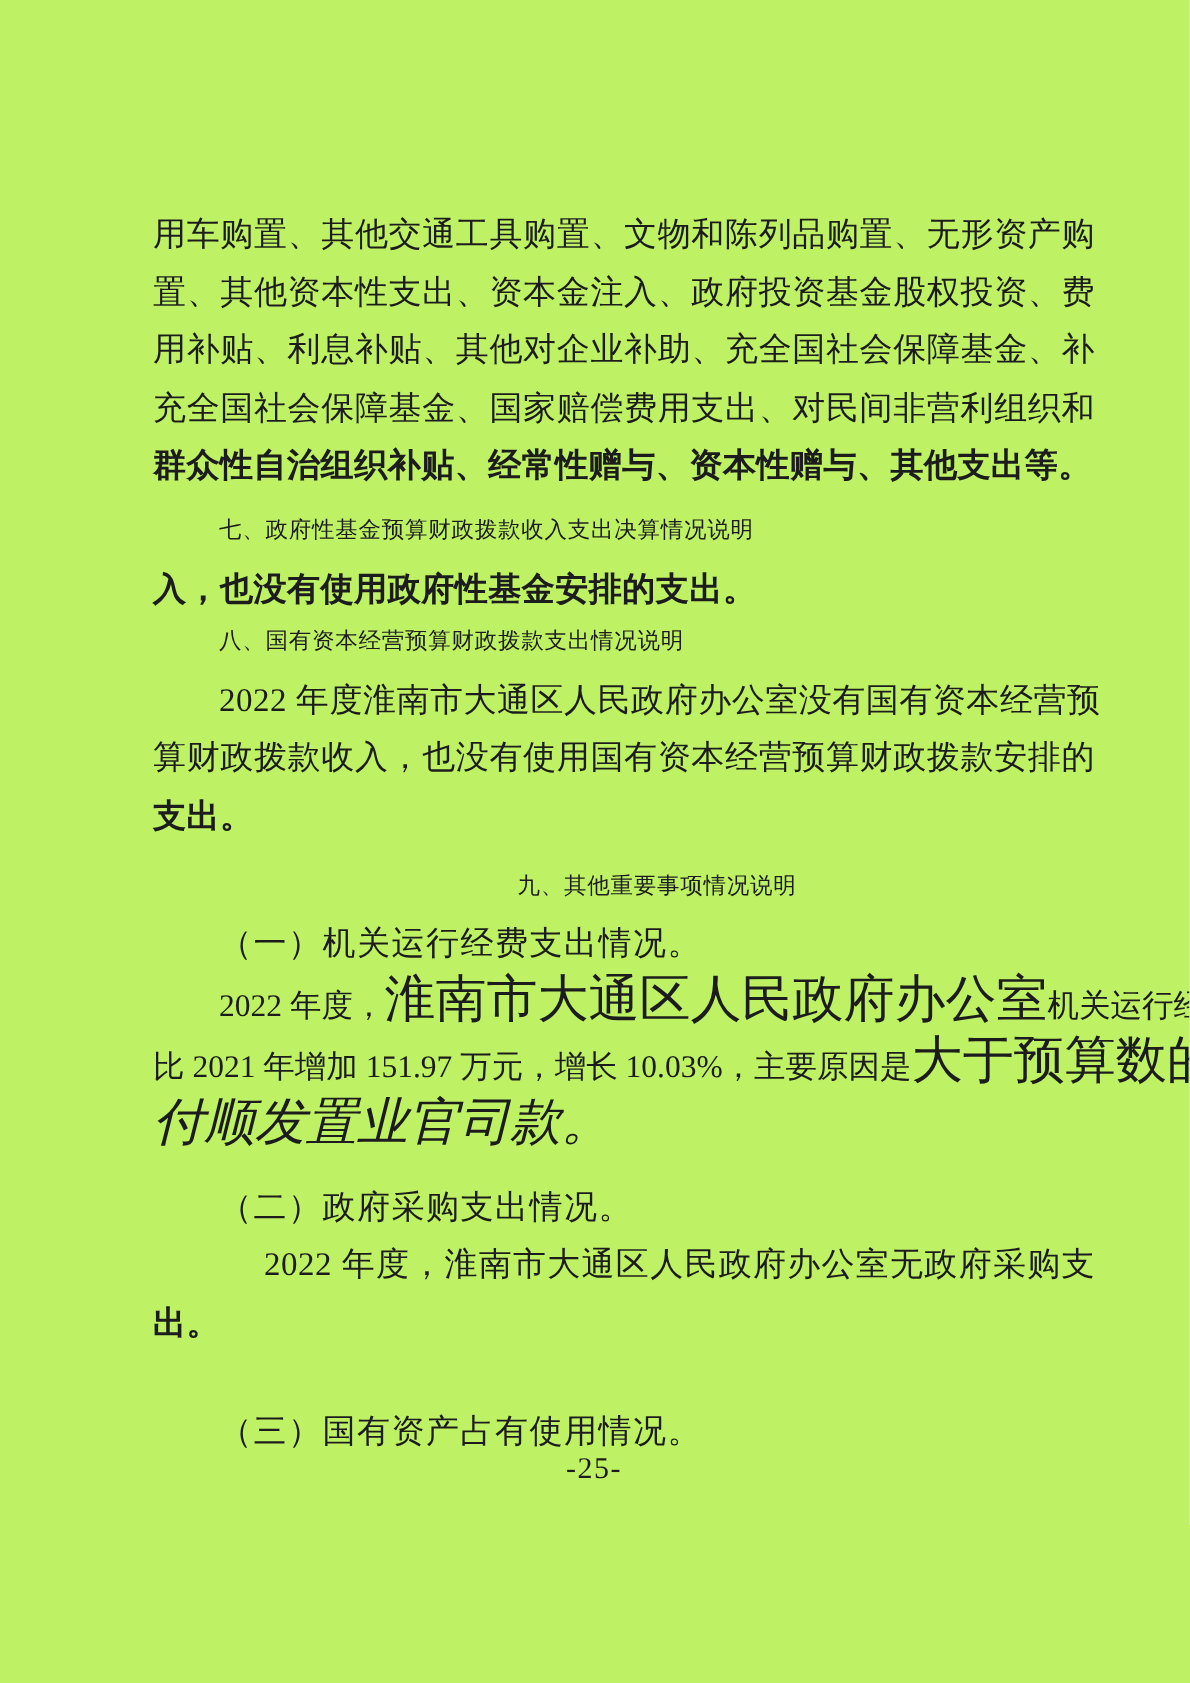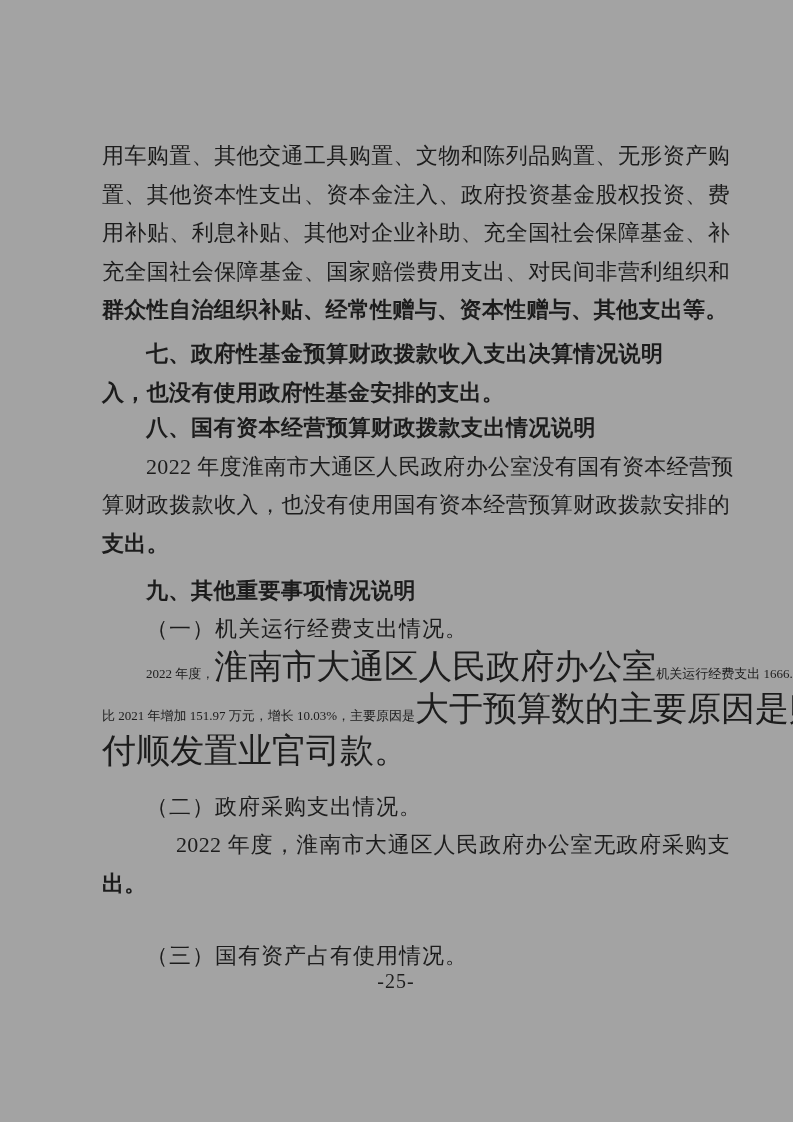--- a/index.html
+++ b/index.html
@@ -1,21 +1,21 @@
 <!DOCTYPE html>
 <html><head>
 <meta charset="utf-8">
 <style>
   * { box-sizing: border-box; }
   html, body { margin: 0; padding: 0; background: #e8e8e8; }
   .page {
     position: relative;
     width: 793px;
     height: 1122px;
-    background: #a3a3a3;
+    background: #bef264;
     color: #1c1c1c;
     overflow: hidden;
     font-family: "Liberation Serif", "DejaVu Serif", serif;
   }
   .content {
     position: absolute;
     left: 102px;
     top: 0;
     width: 628px;
     padding-top: 137px;
@@ -31,50 +31,50 @@
   }
   .body-line.last {
     text-align-last: left;
     font-weight: bold;
   }
   .body-line.indent { text-indent: 44px; }
   .body-line.indent-deep { text-indent: 74px; }
   
   .heading-hei {
     font-family: "Liberation Sans", "DejaVu Sans", sans-serif;
-    font-weight: bold;
-    font-size: 22px;
+    font-weight: normal;
+    font-size: 15px;
     line-height: 38.6px;
     letter-spacing: 0.5px;
     text-indent: 44px;
   }
   .heading-hei.mt { margin-top: 5px; }
-  .heading-hei.mt2 { margin-top: 8px; }
+  .heading-hei.mt2 { margin-top: 8px; text-align: center; }
   .heading-hei.mtneg { margin-top: -3px; }
   
   .heading-kai {
     font-family: "Liberation Serif", "DejaVu Serif", serif;
     font-weight: normal;
     font-size: 22px;
     line-height: 38.6px;
     letter-spacing: 1px;
     text-indent: 44px;
   }
   .heading-kai.mt { margin-top: 14px; }
   .heading-kai.mt-big { margin-top: 33px; }
   
   .mixed-line {
     line-height: 35px;
     text-align: justify;
     text-align-last: justify;
     white-space: nowrap;
   }
-  .mixed-line.last { text-align-last: left; }
+  .mixed-line.last { text-align-last: left; font-style: italic; }
   .mixed-line.indent { text-indent: 44px; }
-  .t-sm { font-size: 13px; }
+  .t-sm { font-size: 21px; }
   .t-lg { font-size: 34px; }
   .page-number {
     margin-top: -6px;
     font-size: 20px;
     line-height: 24px;
     text-align: center;
     padding-right: 40px;
     letter-spacing: 1px;
   }
 </style>

